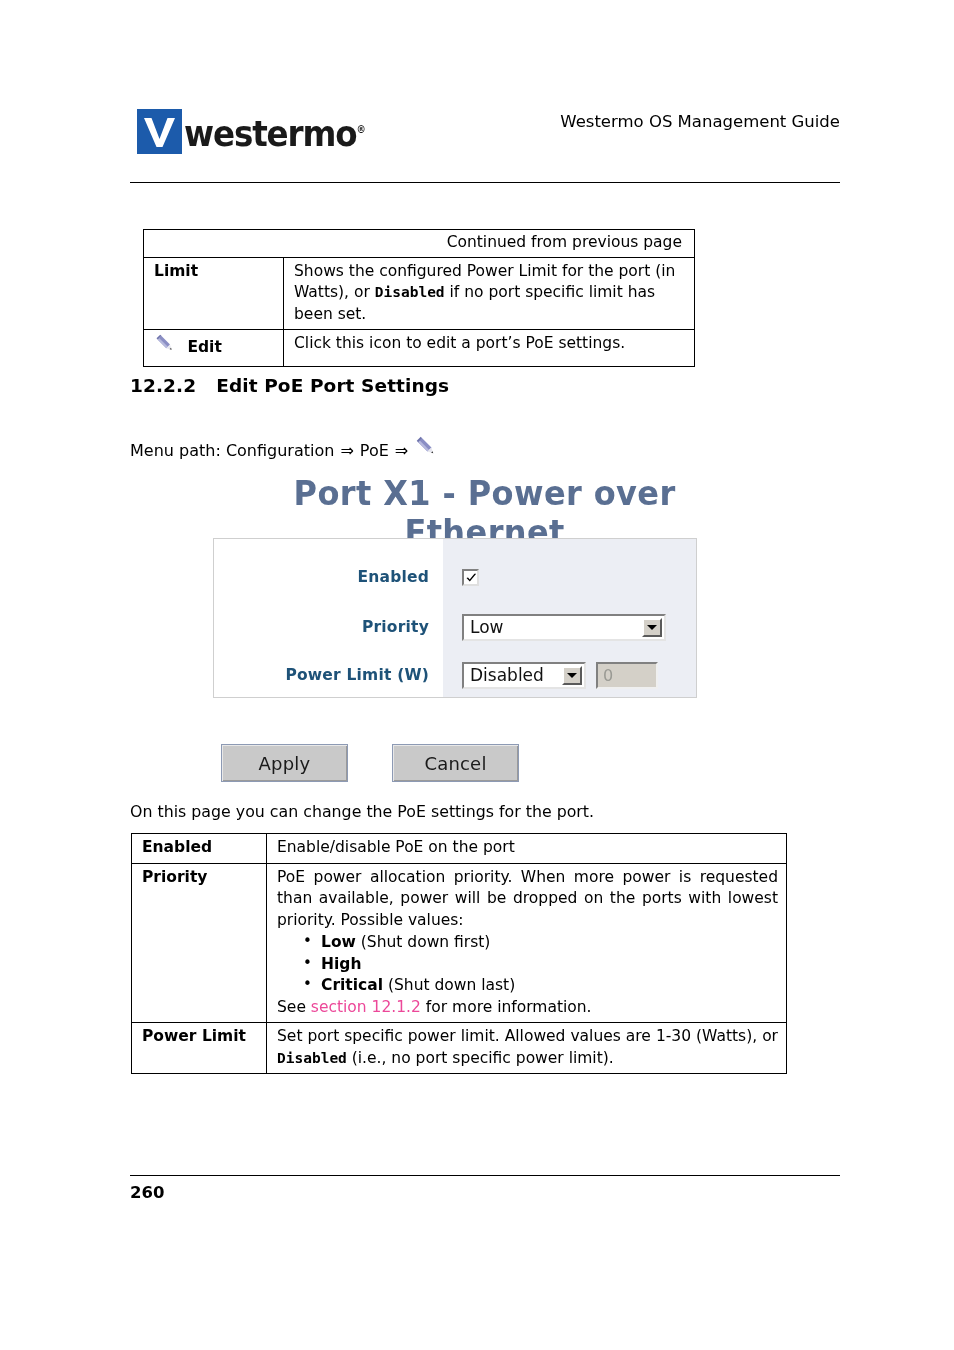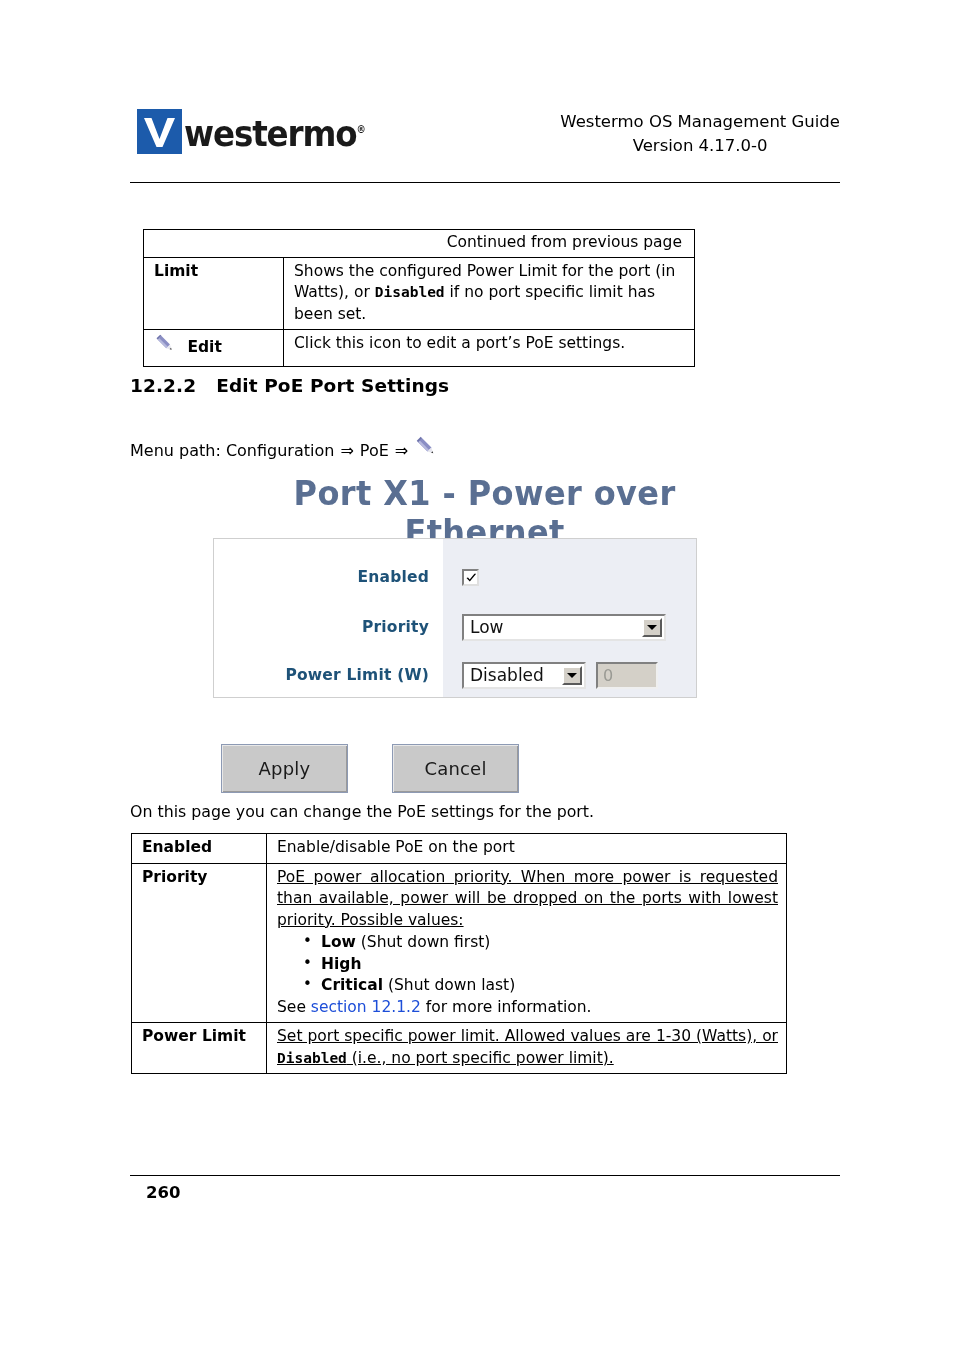--- a/index.html
+++ b/index.html
@@ -40,21 +40,21 @@
     line-height: 45px;
     transform: scaleX(0.93);
     transform-origin: left center;
   }
   .logo-reg {
     font-size: 10px; vertical-align: super; font-weight: bold;
     letter-spacing: 0;
   }
   .header-right {
     position: absolute; right: 0; top: 10px;
-    text-align: center;
+    text-align: left;
     font-size: 16.5px;
     line-height: 24px;
     color: #000;
   }
   .hr-rule {
     position: absolute; left: 130px; top: 182px; width: 710px;
     border-top: 1.3px solid #000;
   }
 
   
@@ -70,21 +70,21 @@
   }
   .doc-table td.k {
     font-weight: bold;
     white-space: nowrap;
   }
   .mono {
     font-family: "DejaVu Sans Mono", "Liberation Mono", monospace;
     font-weight: bold;
     font-size: 14.5px;
   }
-  .just { text-align: justify; text-align-last: left; text-decoration: underline; }
+  .just { text-align: justify; text-align-last: left; }
 
   
   #table-continued {
     position: absolute; left: 143px; top: 229px; width: 552px;
   }
   #table-continued td.c1 { width: 140px; }
   #table-continued tr.controw td {
     text-align: right; border-bottom: 1.3px solid #000;
     padding-right: 12px; padding-top: 2px; padding-bottom: 3px;
   }
@@ -184,21 +184,21 @@
     font-size: 16px; color: #9a9a94; padding-left: 5px;
     display: flex; align-items: center;
     font-family: "DejaVu Sans", "Liberation Sans", sans-serif;
   }
 
   
   .btn-row { position: absolute; left: 221px; top: 744px; display: flex; }
   .wbtn {
     background: #c9c9c9;
     border: 1.6px solid #8d9ab4;
-    height: 49px; min-width: 127px;
+    height: 38px; min-width: 127px;
     display: flex; align-items: center; justify-content: center;
     font-size: 18px; color: #1a1a1a; letter-spacing: 0.2px;
     font-family: "DejaVu Sans", "Liberation Sans", sans-serif;
     box-shadow: inset 1px 1px 0 #e8e8e8, inset -1px -1px 0 #9a9a9a;
   }
   .wbtn + .wbtn { margin-left: 44px; }
 
   
   .para {
     position: absolute; left: 130px; top: 802px;
@@ -208,29 +208,29 @@
   
   #table-fields {
     position: absolute; left: 131px; top: 833px; width: 656px;
   }
   #table-fields td.c1 { width: 135px; }
   .bullets { margin: 1px 0 0 0; padding: 0 0 0 26px; list-style: none; }
   .bullets li { position: relative; padding-left: 18px; line-height: 21.5px; }
   .bullets li::before {
     content: "\2022"; position: absolute; left: 0; top: -1px; font-size: 15px;
   }
-  .link { color: #1d4ed8; }
+  .link { color: #ec4899; }
 
   
   .footer-rule {
     position: absolute; left: 130px; top: 1175px; width: 710px;
     border-top: 1.3px solid #000;
   }
   .footer {
-    position: absolute; left: 146px; top: 1183px; width: 710px;
+    position: absolute; left: 130px; top: 1183px; width: 710px;
     height: 24px;
   }
   .footer .pageno {
     position: absolute; left: 0; top: 0;
     font-size: 16.5px; font-weight: bold;
   }
   .footer .copy {
     position: absolute; right: 0; top: 0;
     font-size: 16.5px;
   }
@@ -251,21 +251,20 @@
       <span class="logo-mark">
         <svg width="45" height="45" viewBox="0 0 45 45" aria-hidden="true">
           <path d="M7 9 L14.5 9 L22.5 30 L30.5 9 L38 9 L25.5 38 L19.5 38 Z" fill="#ffffff"></path>
           <path d="M17 9 L22.5 9 L22.5 20 Z" fill="#1c5bab"></path>
         </svg>
       </span>
       <span class="logo-word"><span>westermo</span><span class="logo-reg">®</span></span>
     </div>
     <div class="header-right">
       <div>Westermo OS Management Guide</div>
-      <div>Version 4.17.0-0</div>
     </div>
   </div>
   <div class="hr-rule"></div>
 
   <table class="doc-table" id="table-continued">
     <tbody>
         <tr class="controw">
       <td colspan="2">Continued from previous page</td>
     </tr>
     <tr>

